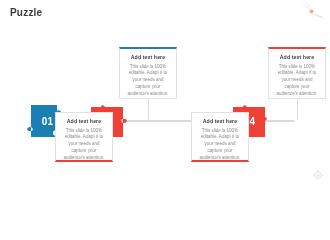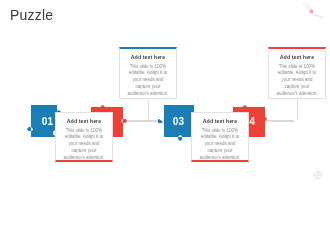--- a/index.html
+++ b/index.html
@@ -21,22 +21,22 @@
     width: 330px;
     height: 186px;
     background: #ffffff;
   }
 
   
   .page-title {
     position: absolute;
     left: 10px;
     top: 7px;
-    font-size: 14px;
-    font-weight: normal;
+    font-size: 10px;
+    font-weight: bold;
     color: #3b3b3b;
     letter-spacing: 0.2px;
     white-space: nowrap;
   }
 
   
   .corner-mark {
     position: absolute;
     right: 6px;
     top: 3px;
@@ -191,36 +191,20 @@
         C33.5 18 33.5 22 37 22 C40.5 22 40.5 18 38 18 H36
         V36
         H4
         V26
         C6.5 26 6.5 22 3 22 C-0.5 22 -0.5 26 2 26 H4
         Z"></path>
     </svg>
     <div class="piece-num">02</div>
   </div>
 
-  <div class="piece" id="piece-3">
-    <svg width="40" height="40" viewBox="0 0 40 40">
-      <path fill="#1b7fb5" d="
-        M6 4 H36
-        V14
-        C33.5 14 33.5 18 37 18 C40.5 18 40.5 14 38 14 H36
-        V36
-        H24
-        C24 33.5 20 33.5 20 37 C20 40.5 24 40.5 24 38 V36
-        H6
-        V22
-        C3.5 22 3.5 18 0 18 C-3.5 18 -3.5 22 0 22 H6
-        Z"></path>
-    </svg>
-    <div class="piece-num">03</div>
-  </div>
 
   <div class="piece" id="piece-4">
     <svg width="40" height="40" viewBox="0 0 40 40">
       <path fill="#ee4036" d="
         M4 6 H14
         C14 3.5 18 3.5 18 7 C18 10.5 14 10.5 14 8 V6
         H36
         V16
         C38.5 16 38.5 20 35 20 C31.5 20 31.5 16 34 16 H36
         V36

